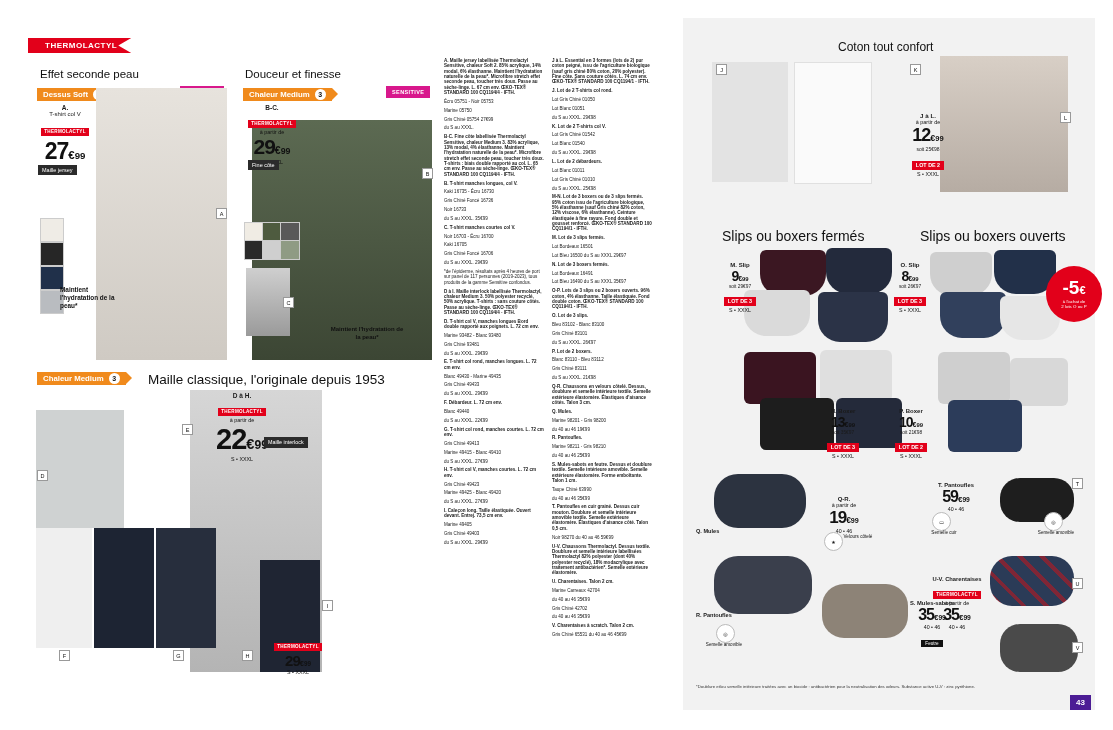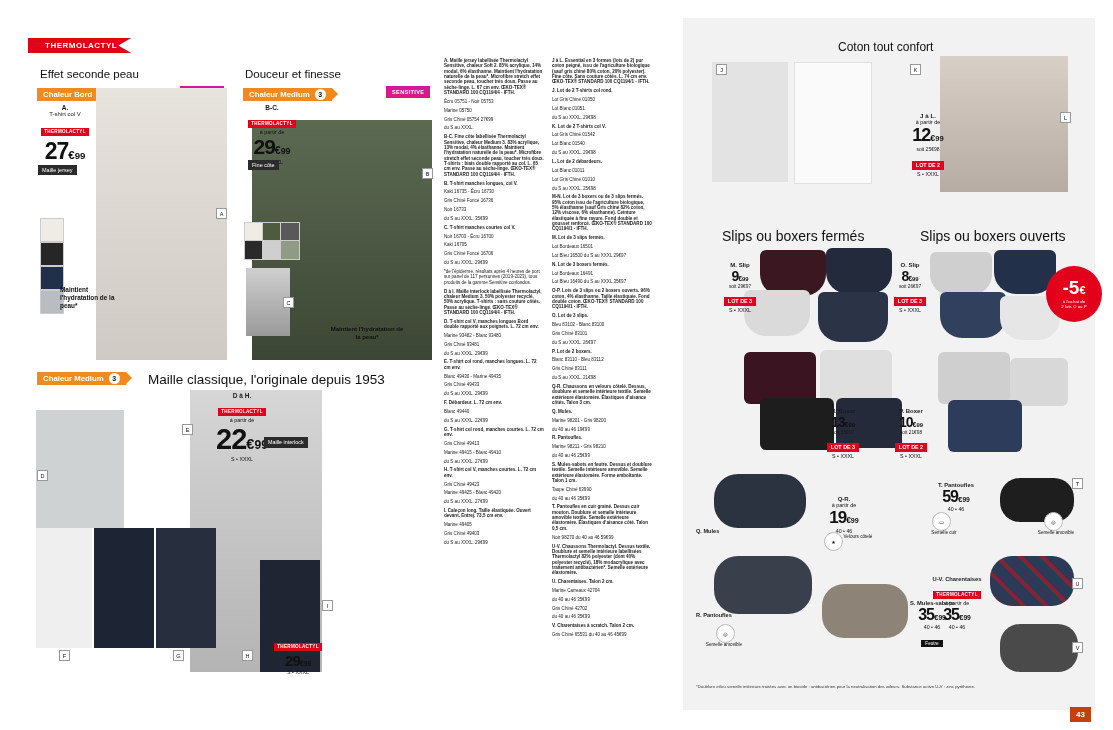--- a/index.html
+++ b/index.html
@@ -45,41 +45,41 @@
 
   .lotbadge{display:inline-block;background:#e2001a;color:#fff;font-size:5.4px;font-weight:bold;padding:1.5px 4px;}
   .promo{position:absolute;width:56px;height:56px;border-radius:50%;background:#e2001a;color:#fff;display:flex;flex-direction:column;align-items:center;justify-content:center;text-align:center;}
   .promo .big{font-size:19px;font-weight:bold;line-height:17px;}
   .promo .sm{font-size:4.4px;line-height:5.4px;}
 
   .circ-ico{position:absolute;width:17px;height:17px;border-radius:50%;background:#fff;border:.7px solid #bbb;display:flex;align-items:center;justify-content:center;font-size:5px;}
   .ico-lbl{position:absolute;font-size:4.6px;text-align:center;line-height:5.2px;color:#111;}
 
   .footnote{position:absolute;font-size:4.3px;line-height:5.2px;color:#333;}
-  .pagenum{position:absolute;right:22px;bottom:8px;background:#c2410c;color:#fff;font-size:8px;font-weight:bold;padding:3px 6px;}
+  .pagenum{position:absolute;right:22px;bottom:20px;background:#4c1d95;color:#fff;font-size:8px;font-weight:bold;padding:3px 6px;}
 
   .col{position:absolute;font-size:4.55px;line-height:5.35px;color:#1a1a1a;}
   .col .p{margin-bottom:3.5px;}
 </style>
 </head>
 <body>
 
 <div class="page">
 
   <div class="thermo-tag">
     <div class="sq"></div>
     <div class="lbl">THERMOLACTYL</div>
   </div>
 
   <div class="sec-title" style="left:40px;top:68px;">Effet seconde peau</div>
   <div class="sec-title" style="left:245px;top:68px;">Douceur et finesse</div>
   <div class="sec-title big" style="left:148px;top:372px;">Maille classique, l'originale depuis 1953</div>
 
   <div class="ribbon orange" style="left:37px;top:88px;">
-    <span>Chaleur Bord</span>
+    <span>Dessus Soft</span>
     <span class="num">2</span>
   </div>
   <div class="ribbon orange" style="left:243px;top:88px;">
     <span>Chaleur Medium</span>
     <span class="num">3</span>
   </div>
   <div class="ribbon orange" style="left:37px;top:372px;">
     <span>Chaleur Medium</span>
     <span class="num">3</span>
   </div>

